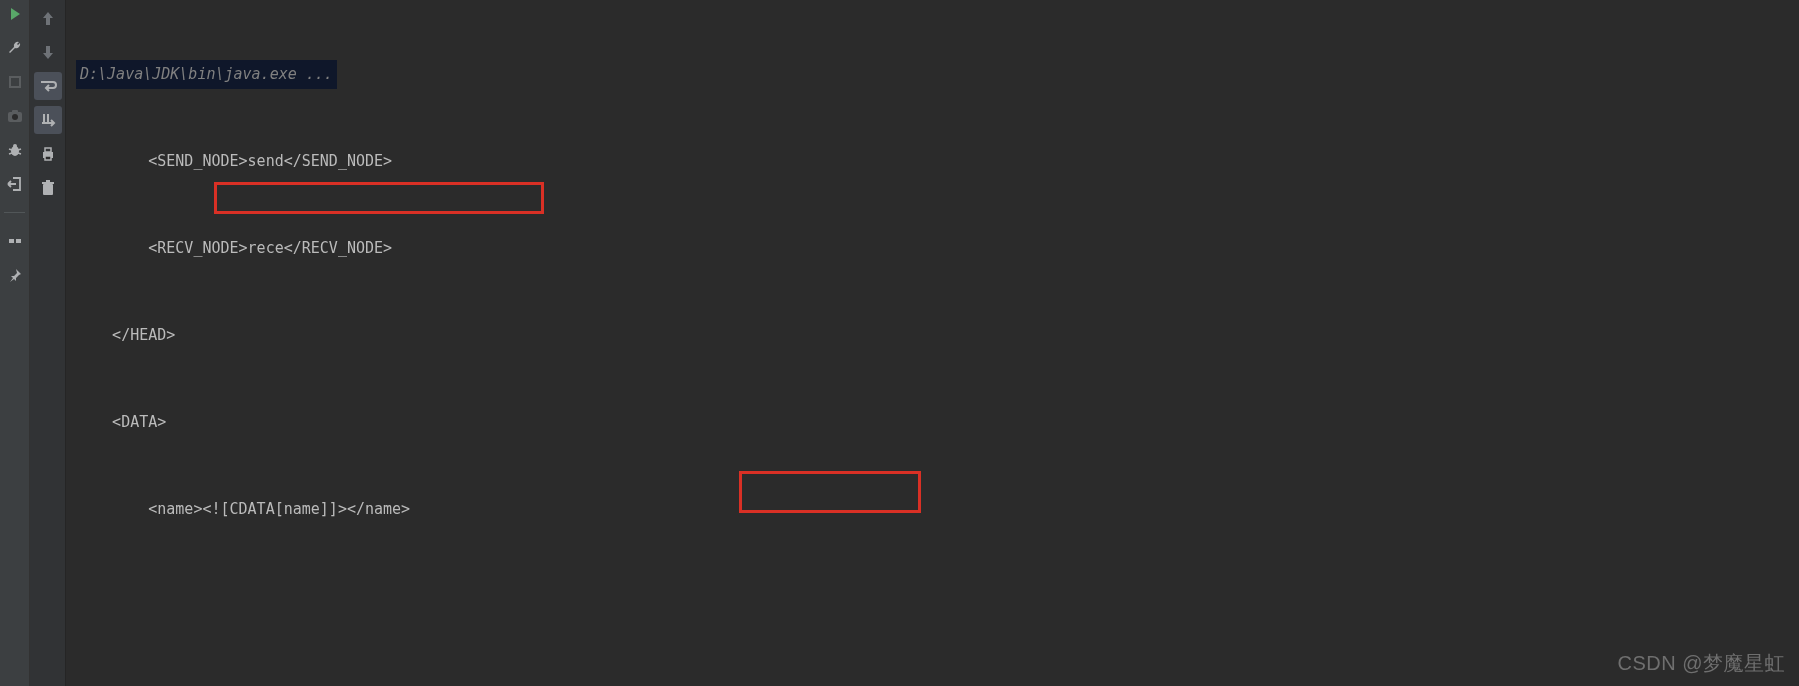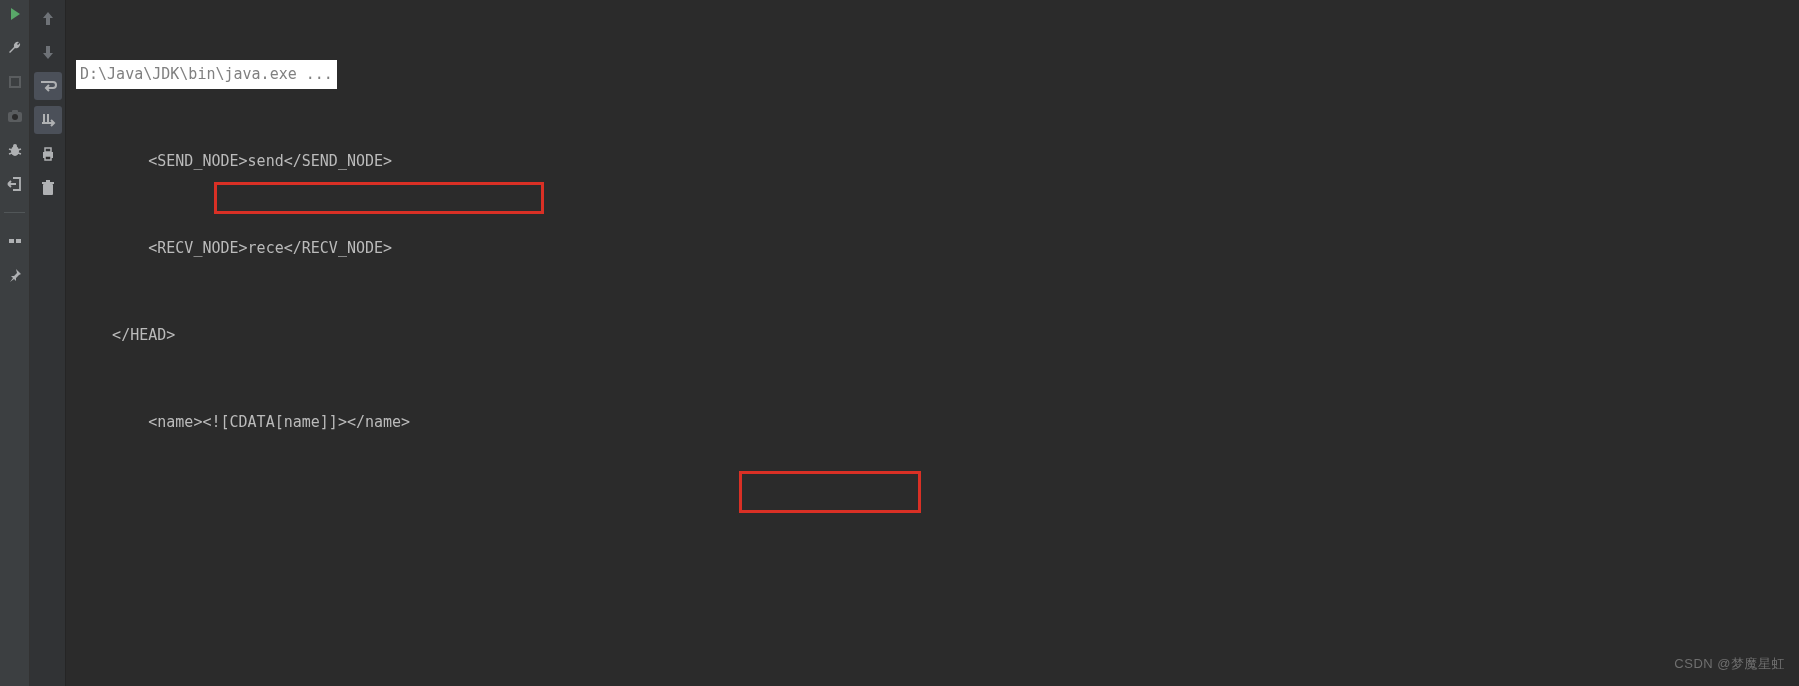--- a/index.html
+++ b/index.html
@@ -59,31 +59,31 @@
   .console {
     flex: 1;
     background: #2b2b2b;
     position: relative;
     padding: 2px 0 0 10px;
     line-height: 29px;
     white-space: pre;
     overflow: hidden;
   }
   .line { color: #bbbbbb; }
-  .cmd { color: #808080; background: #ffffff; display: inline-block; padding: 0 4px; }
+  .cmd { color: #808080; background: #0f172a; display: inline-block; padding: 0 4px; font-style: italic; }
   .box-red {
     position: absolute;
     border: 3px solid #d93025;
     pointer-events: none;
   }
   .watermark {
     position: absolute;
     right: 14px;
     bottom: 8px;
-    font-size: 13px;
+    font-size: 20px;
     color: #6f6f6f;
     font-family: sans-serif;
     letter-spacing: .5px;
   }
   svg { display: block; }
 </style>
 </head>
 <body>
 
 <div class="root">
@@ -178,20 +178,21 @@
           <rect x="5" y="0" width="4" height="2" fill="#afb1b3"></rect>
         </svg>
     </div>
   </div>
 
   <div class="console">
     <div class="line"><span class="cmd">D:\Java\JDK\bin\java.exe ...</span></div>
     <div class="line">        &lt;SEND_NODE&gt;send&lt;/SEND_NODE&gt;</div>
     <div class="line">        &lt;RECV_NODE&gt;rece&lt;/RECV_NODE&gt;</div>
     <div class="line">    &lt;/HEAD&gt;</div>
+    <div class="line">    &lt;DATA&gt;</div>
     <div class="line">        &lt;name&gt;&lt;![CDATA[name]]&gt;&lt;/name&gt;</div>
     
     
     
     
     
     
     
     
     

